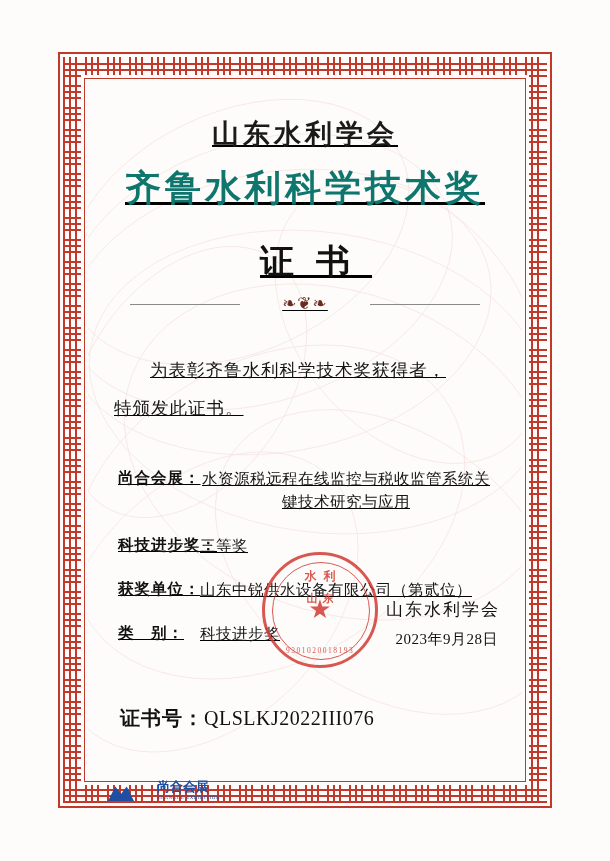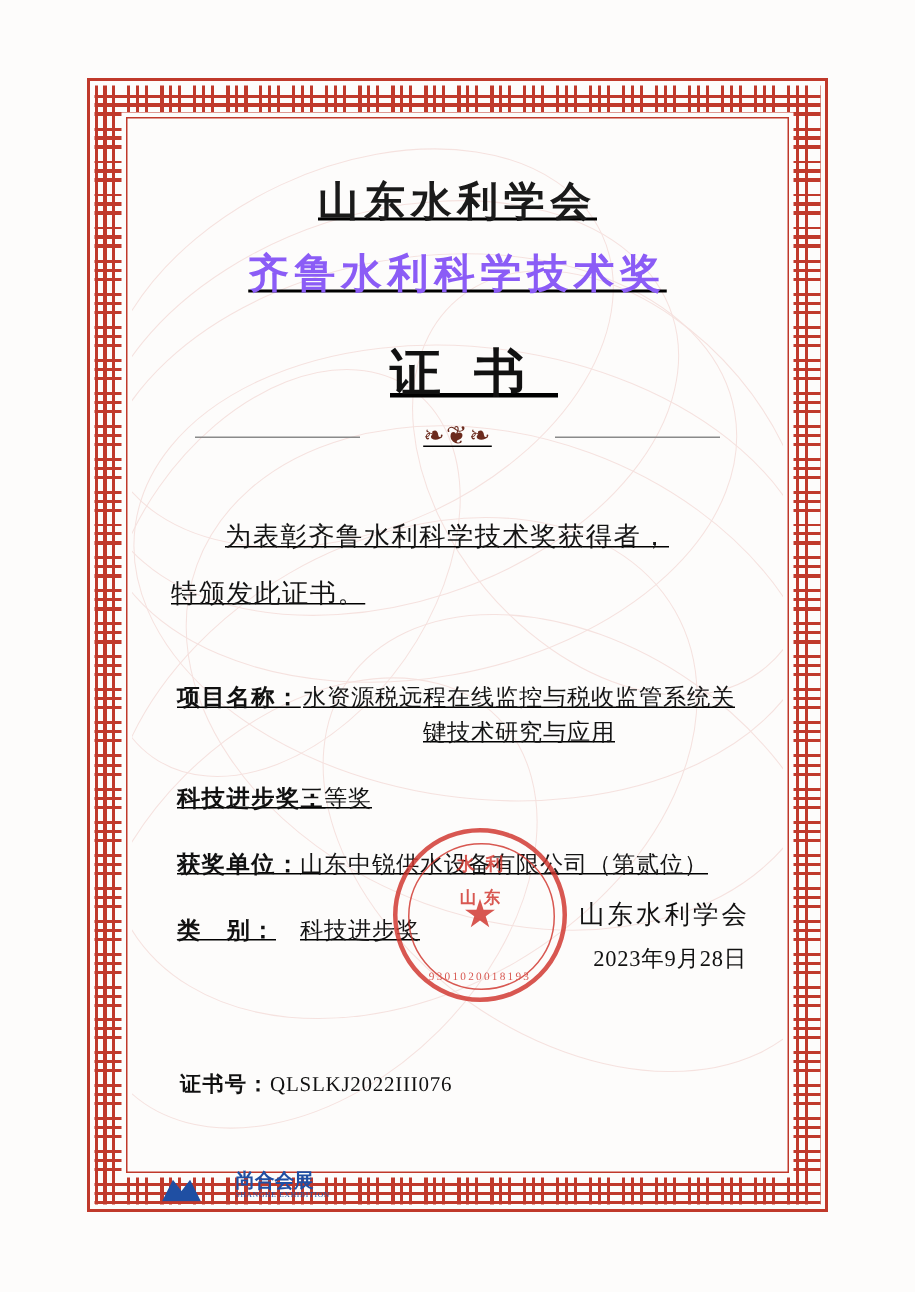--- a/index.html
+++ b/index.html
@@ -113,23 +113,23 @@
     padding-top: 30px;
   }
   .title-line1 {
     font-size: 27px;
     letter-spacing: 4px;
     color: #1a1a1a;
     font-weight: bold;
     font-family: "Liberation Serif", "DejaVu Serif", serif;
   }
   .title-line2 {
-    font-size: 27px;
+    font-size: 36px;
     letter-spacing: 4px;
-    color: #8b5cf6;
+    color: #0f766e;
     font-weight: bold;
     margin-top: 12px;
   }
   .title-cert {
     font-size: 34px;
     letter-spacing: 22px;
     color: #111;
     font-weight: bold;
     margin-top: 26px;
     text-indent: 22px;
@@ -279,21 +279,21 @@
     top: 78px;
     font-size: 15px;
     color: #111;
     letter-spacing: 0.5px;
   }
 
   .cert-no {
     position: absolute;
     left: 28px;
     bottom: 42px;
-    font-size: 14px;
+    font-size: 20px;
     color: #111;
     letter-spacing: 0.5px;
     text-align: right;
   }
   .cert-no b {
     font-weight: bold;
     letter-spacing: 1px;
   }
 
   
@@ -367,21 +367,21 @@
       <span class="bar right"></span>
     </div>
 
     <div class="statement">
       <div class="l1">为表彰齐鲁水利科学技术奖获得者，</div>
       <div class="l2">特颁发此证书。</div>
     </div>
 
     <div class="fields">
       <div class="field-row">
-        <div class="field-label">项目名称：</div>
+        <div class="field-label">尚合会展：</div>
         <div class="field-value">水资源税远程在线监控与税收监管系统关键技术研究与应用</div>
       </div>
       <div class="field-row">
         <div class="field-label">科技进步奖：</div>
         <div class="field-value">三等奖</div>
       </div>
       <div class="field-row">
         <div class="field-label">获奖单位：</div>
         <div class="field-value">山东中锐供水设备有限公司（第贰位）</div>
       </div>

